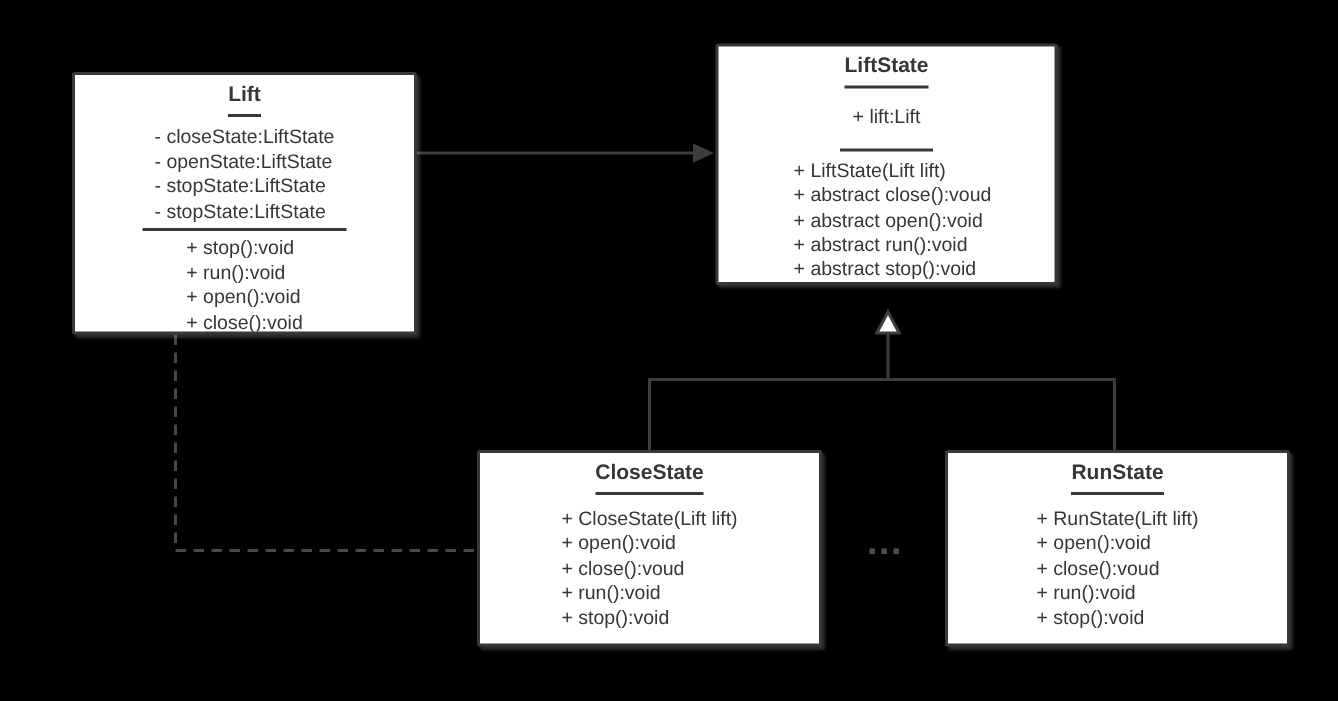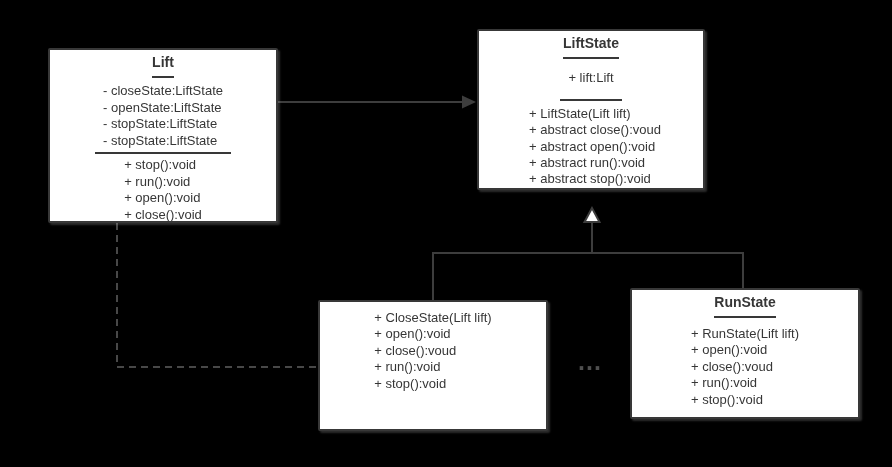--- a/index.html
+++ b/index.html
@@ -61,21 +61,21 @@
   .box-lift        { left: 48px;  top: 48px;  width: 230px; height: 175px; }
   .box-lift .attrs { height: 76px; padding-top: 5px; }
   .box-lift .meths { flex: 1 1 auto; padding-top: 3px; }
   
   .box-liftstate        { left: 477px; top: 29px;  width: 228px; height: 161px; }
   .box-liftstate .attrs { height: 42px; padding-top: 11px; }
   .box-liftstate .meths { flex: 1 1 auto; padding-top: 5px; padding-left: 16px; }
   .box-liftstate .meths .member { line-height: 16.3px; }
   
   .box-closestate { left: 318px; top: 300px; width: 230px; height: 131px; }
-  .box-runstate   { left: 630px; top: 288px; width: 230px; height: 131px; }
+  .box-runstate   { left: 630px; top: 300px; width: 230px; height: 131px; }
   .box-closestate .meths, .box-runstate .meths { flex: 1 1 auto; padding-top: 8px; }
   .box-closestate .meths .member, .box-runstate .meths .member { line-height: 16.4px; }
   
   .ellipsis {
     position: absolute;
     left: 570px;
     top: 356px;
     width: 40px;
     color: #4f4f4f;
     font-size: 25px;
@@ -130,20 +130,21 @@
     <div class="compartment meths">
       <div class="member">+ LiftState(Lift lift)</div>
       <div class="member">+ abstract close():voud</div>
       <div class="member">+ abstract open():void</div>
       <div class="member">+ abstract run():void</div>
       <div class="member">+ abstract stop():void</div>
     </div>
   </div>
 
   <div class="uml-class box-closestate">
+    <div class="title">CloseState</div>
     <div class="compartment meths">
       <div class="member">+ CloseState(Lift lift)</div>
       <div class="member">+ open():void</div>
       <div class="member">+ close():voud</div>
       <div class="member">+ run():void</div>
       <div class="member">+ stop():void</div>
     </div>
   </div>
 
   <div class="uml-class box-runstate">

